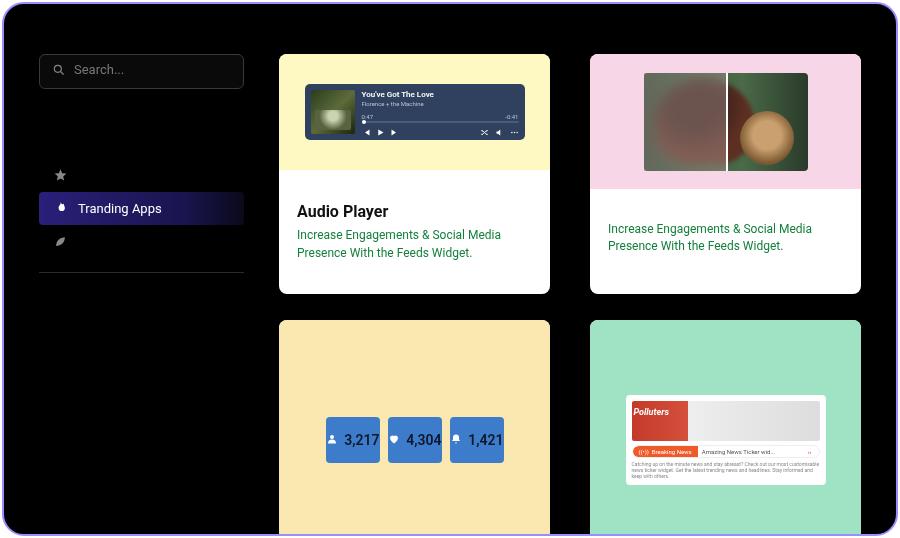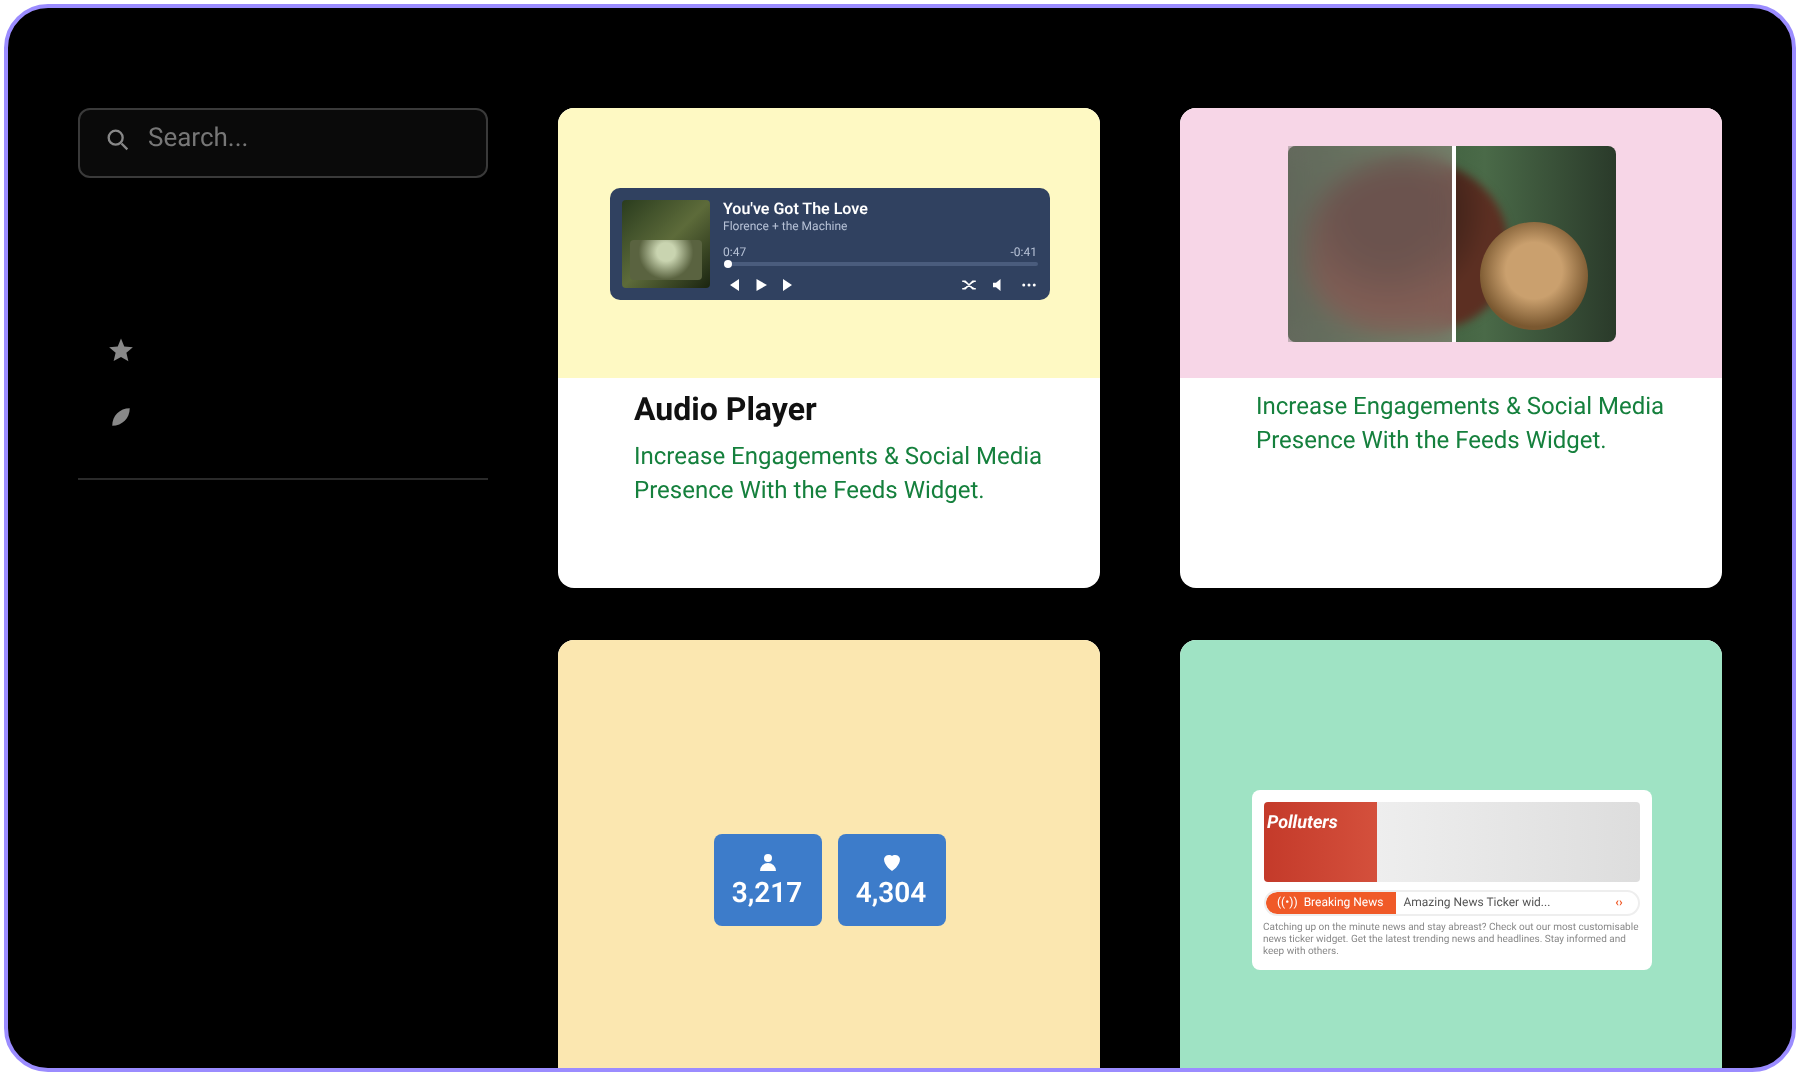--- a/index.html
+++ b/index.html
@@ -57,21 +57,21 @@
     gap:26px 40px;
   }
   .card {
     background:#fff;
     border-radius:8px;
     overflow:hidden;
     display:flex; flex-direction:column;
     box-shadow:0 1px 4px rgba(0,0,0,.15);
   }
   .thumb { height:135px; display:flex; align-items:center; justify-content:center; }
-  .meta { padding:6px 18px;margin-left:20px; }
+  .meta { padding:32px 18px; }
   .meta h3 { font-size:16px; color:#111; font-weight:700; margin-bottom:6px; }
   .meta p { font-size:12px; color:#15803d; line-height:1.45; }
   
   .thumb-audio { background:#fef9c3; }
   .player {
     width:220px; height:56px;
     background:#304160;
     border-radius:5px;
     display:flex; padding:6px;
   }
@@ -94,21 +94,21 @@
     background:linear-gradient(90deg,#2a3e2a 0%,#3a5a3a 30%,#4a6a48 60%,#2a3a2a 100%);
     position:relative;
   }
   .ba-left{position:absolute;left:0;top:0;bottom:0;width:50%;backdrop-filter:blur(6px);background:rgba(200,180,180,.35);}
   .ba-person{position:absolute;left:10px;top:6px;width:100px;height:86px;border-radius:50% 50% 40% 40%;background:radial-gradient(circle at 40% 30%,#3a2018 30%,#5c2f22 60%);filter:blur(2px);}
   .ba-dog{position:absolute;right:14px;bottom:6px;width:54px;height:54px;border-radius:50%;background:radial-gradient(circle at 50% 45%,#caa06e 35%,#7a5830 70%);}
   .ba-handle{position:absolute;left:50%;top:0;bottom:0;width:2px;background:#fff;}
   
   .thumb-counter { background:#fbe7b0; }
   .counters{display:flex;gap:8px;}
-  .ct{background:#3d7cca;color:#ffffff;border-radius:4px;width:54px;height:46px;display:flex;flex-direction:column;align-items:center;justify-content:center;}
+  .ct{background:#3d7cca;color:#0f172a;border-radius:4px;width:54px;height:46px;display:flex;flex-direction:row;align-items:center;justify-content:space-between;}
   .ct svg{width:12px;height:12px;fill:#fff;margin-bottom:2px;}
   .ct span{font-size:14px;font-weight:600;}
   
   .thumb-news { background:#9fe3c4; }
   .news{width:200px;height:90px;background:#fff;border-radius:4px;padding:6px;display:flex;flex-direction:column;position:relative;}
   .news-hero{height:42px;background:linear-gradient(90deg,#c43a2a 0%,#d4503c 30%,#eee 30%,#ddd 100%);border-radius:2px;position:relative;overflow:hidden;}
   .news-hero::before{content:"Polluters";position:absolute;left:2px;top:6px;font-size:9px;color:#fff;font-weight:700;font-style:italic;}
   .news-bar{margin-top:4px;height:14px;background:#fff;border:1px solid #eee;border-radius:7px;display:flex;align-items:center;font-size:6px;overflow:hidden;}
   .news-tag{background:#f05a28;color:#fff;height:100%;display:flex;align-items:center;padding:0 6px;border-radius:7px 0 0 7px;}
   .news-tcont{flex:1;padding:0 4px;color:#555;}
@@ -133,20 +133,28 @@
       </div>
 
       <div class="nav">
         <div class="nav-item">
           <span class="ic">
             <svg viewBox="0 0 24 24" fill="#888">
                 <path d="M12 2l2.6 6.3 6.9.6-5.2 4.5 1.6 6.7L12 16.8 6.1 20l1.6-6.7L2.5 8.9l6.9-.6z"></path>
               </svg>
           </span>
           <span></span>
+        </div>
+        <div class="nav-item active">
+          <span class="ic">
+            <svg viewBox="0 0 24 24" fill="#fff">
+                <path d="M12 2c1 4-3 5-3 9a5 5 0 0 0 10 0c0-3-2-4-2-7-2 2-3 1-5-2z"></path>
+              </svg>
+          </span>
+          <span>Tranding Apps</span>
         </div>
         <div class="nav-item">
           <span class="ic">
             <svg viewBox="0 0 24 24" fill="#888">
                 <path d="M5 19c0-8 6-14 14-14 0 8-6 14-14 14zm0 0c2-6 8-12 14-14"></path>
               </svg>
           </span>
           <span></span>
         </div>
         <div class="nav-sep"></div>
@@ -224,20 +232,26 @@
                   <path d="M12 12a4 4 0 1 0 0-8 4 4 0 0 0 0 8zm-8 9a8 8 0 0 1 16 0H4z"></path>
                 </svg>
               <span>3,217</span>
             </div>
             <div class="ct">
               <svg viewBox="0 0 24 24">
                   <path d="M12 21s-8-5-8-12a5 5 0 0 1 8-3 5 5 0 0 1 8 3c0 7-8 12-8 12z"></path>
                 </svg>
               <span>4,304</span>
             </div>
+            <div class="ct">
+              <svg viewBox="0 0 24 24">
+                  <path d="M12 3a6 6 0 0 0-6 6v4l-2 3h16l-2-3V9a6 6 0 0 0-6-6zm-2 16a2 2 0 0 0 4 0h-4z"></path>
+                </svg>
+              <span>1,421</span>
+            </div>
           </div>
         </div>
       </div>
 
       <div class="card">
         <div class="thumb thumb-news" style="height:100%;">
           <div class="news">
             <div class="news-hero"></div>
             <div class="news-bar">
               <div class="news-tag">

